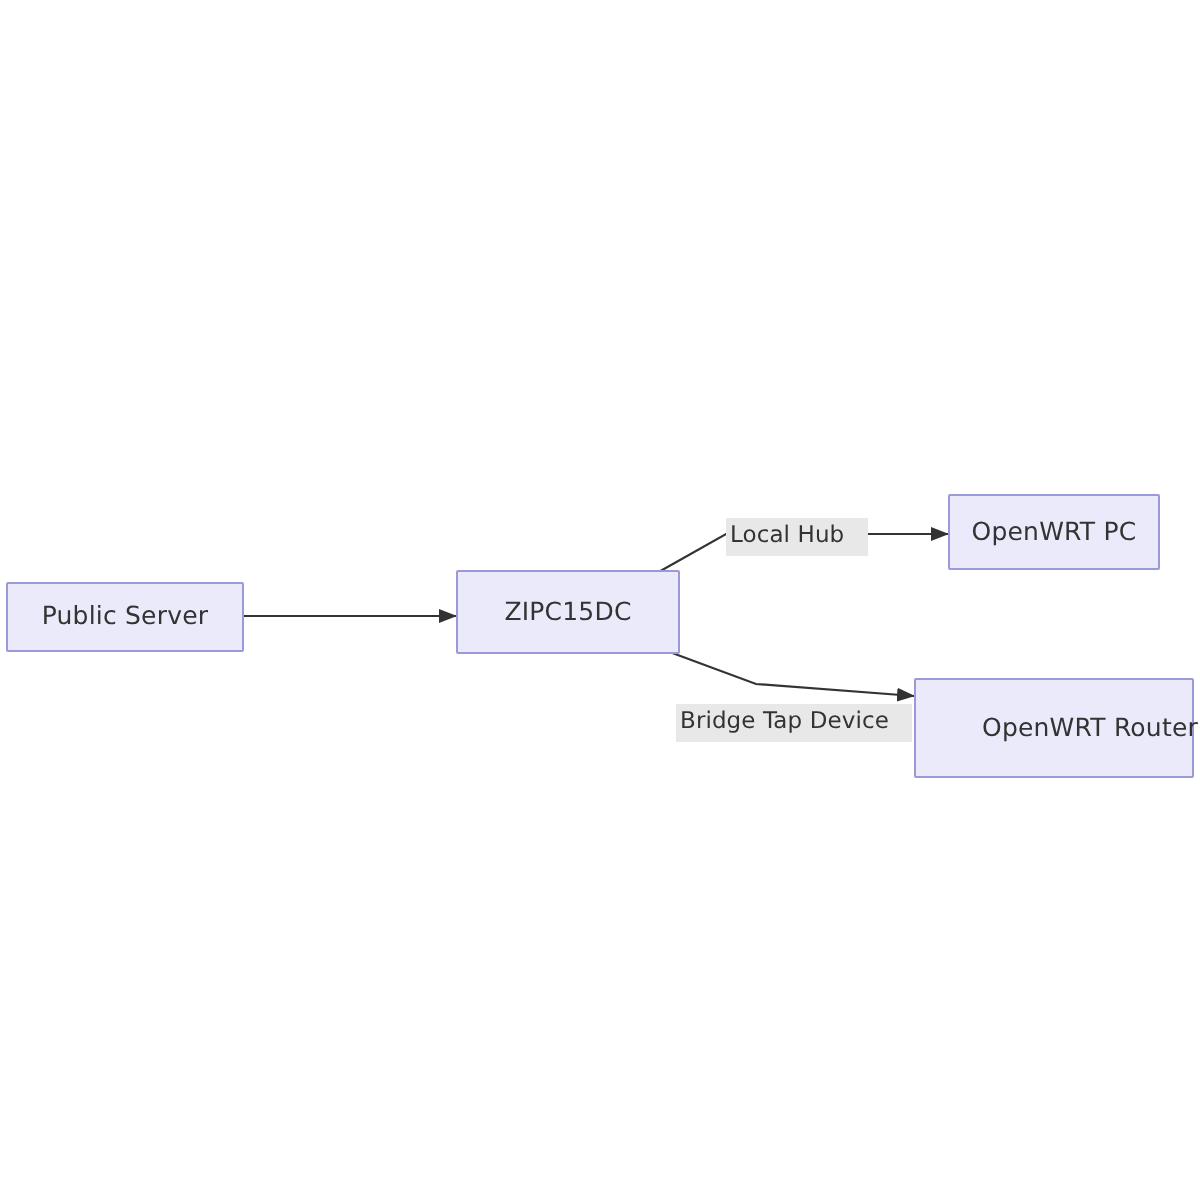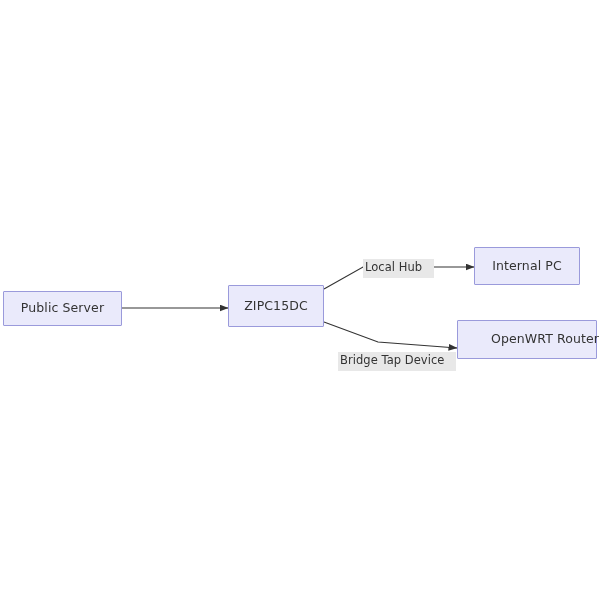--- a/index.html
+++ b/index.html
@@ -58,27 +58,27 @@
     font-size: 11.5px;
     line-height: 1;
     white-space: nowrap;
     padding: 3px 12px 4px 2px;
     letter-spacing: 0.05px;
   }
   #node-public-server {
     left: 3px;  top: 291px;  width: 119px; height: 35px; text-align: center;
   }
   #node-zipc15dc {
-    left: 228px; top: 285px; width: 96px;  height: 42px;
+    left: 228px; top: 285px; width: 112px;  height: 42px;
   }
   #node-internal-pc {
     left: 474px; top: 247px; width: 106px; height: 38px;
   }
   #node-openwrt-router {
-    left: 457px; top: 320px; width: 140px; height: 39px; padding-left: 36px;
+    left: 457px; top: 339px; width: 140px; height: 50px; padding-left: 36px;
   }
   #edge-label-cascade-hub {
     left: 138px; top: 301px;
   }
   #edge-label-local-hub {
     left: 363px; top: 259px;
   }
   #edge-label-bridge-tap-device {
     left: 338px; top: 352px;
   }
@@ -104,21 +104,21 @@
 
   <div class="node" id="node-public-server">
     <span class="node-label">Public Server</span>
   </div>
 
   <div class="node" id="node-zipc15dc">
     <span class="node-label">ZIPC15DC</span>
   </div>
 
   <div class="node" id="node-internal-pc">
-    <span class="node-label">Internal PC</span>
+    <span class="node-label">OpenWRT PC</span>
   </div>
 
   <div class="node" id="node-openwrt-router">
     <span class="node-label">OpenWRT Router</span>
   </div>
 
 
   <div class="edge-label" id="edge-label-local-hub">Local Hub</div>
 
   <div class="edge-label" id="edge-label-bridge-tap-device">Bridge Tap Device</div>

